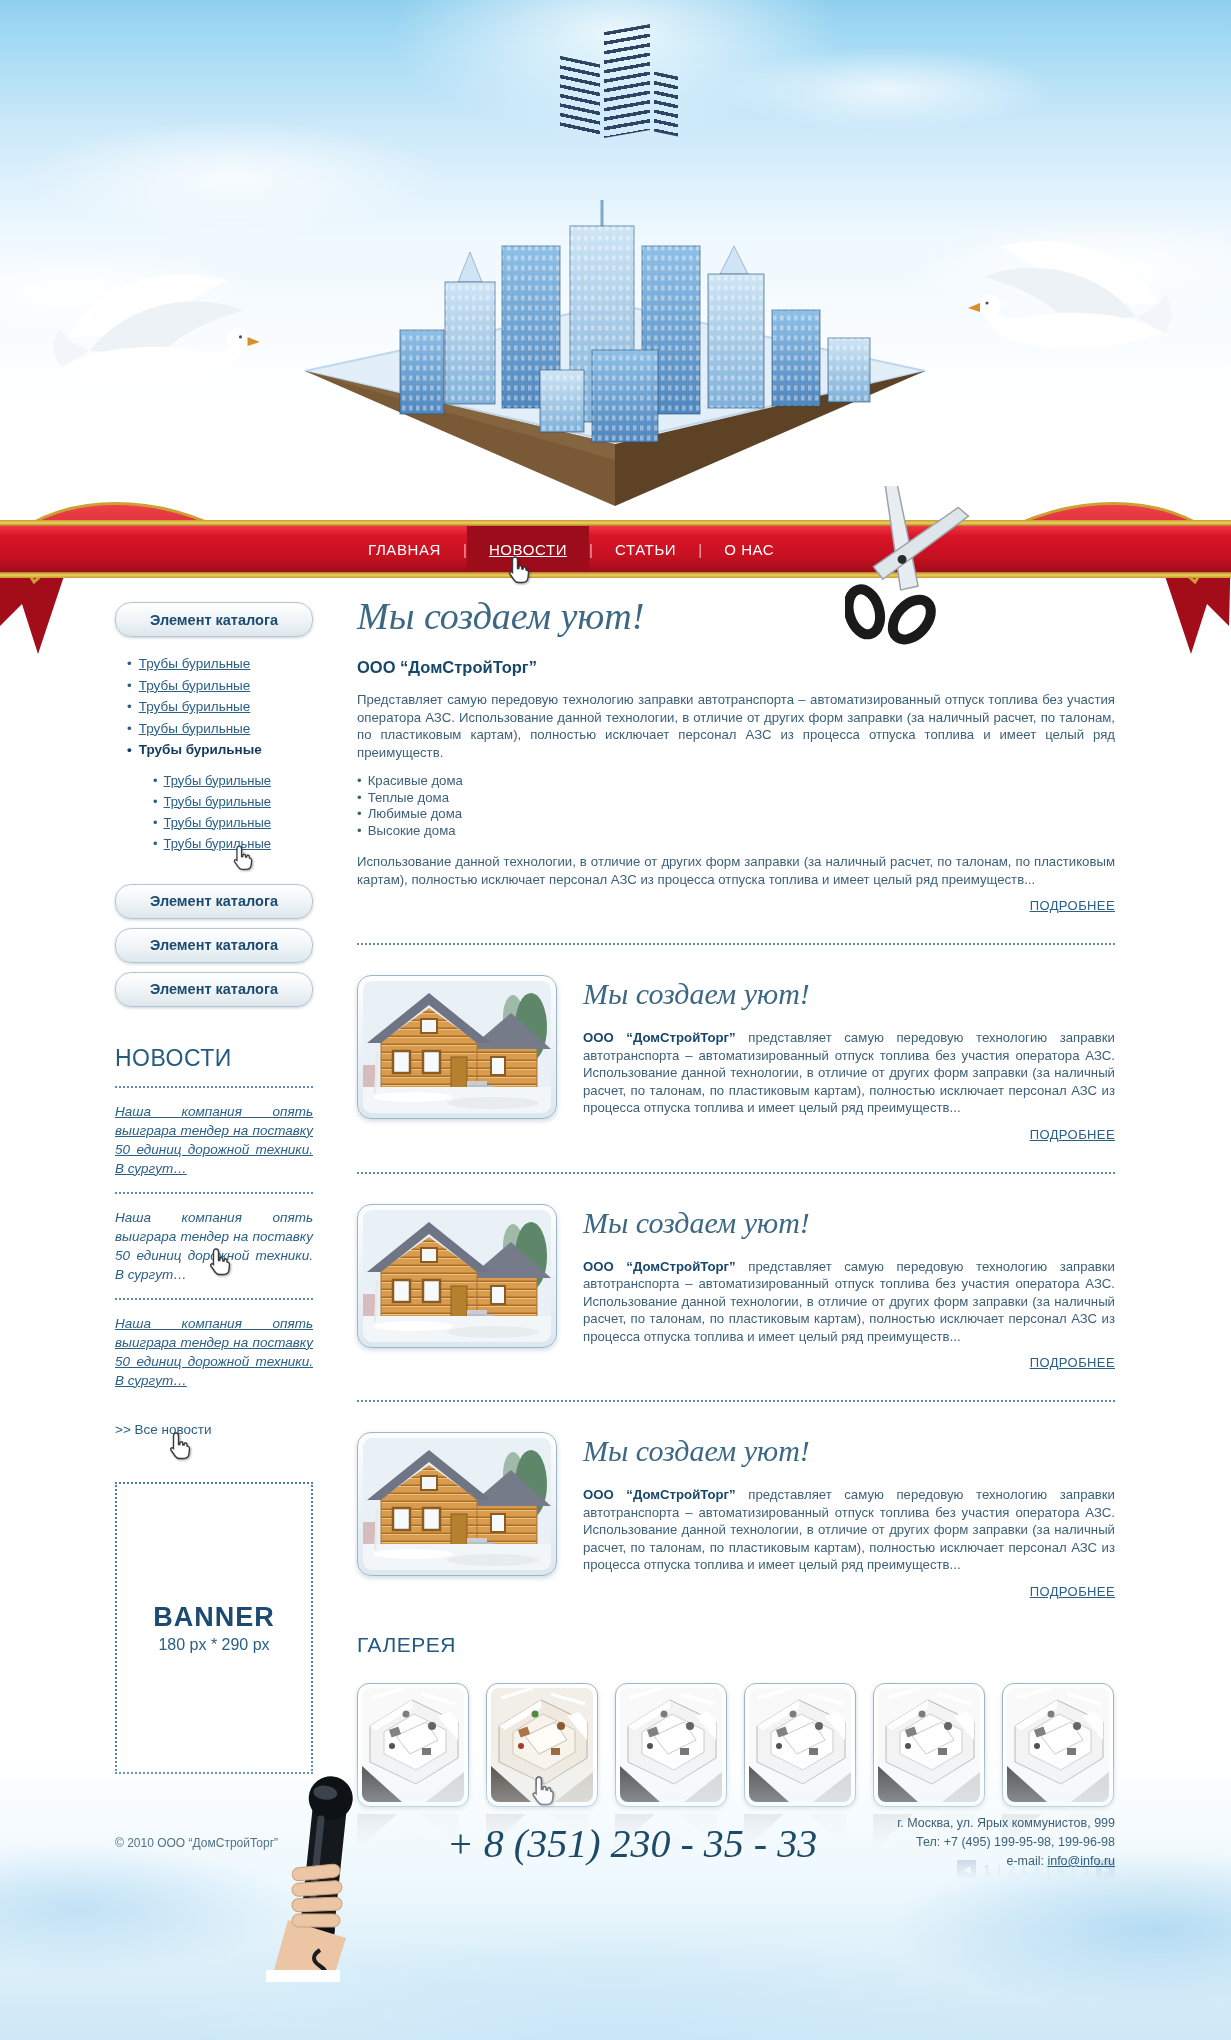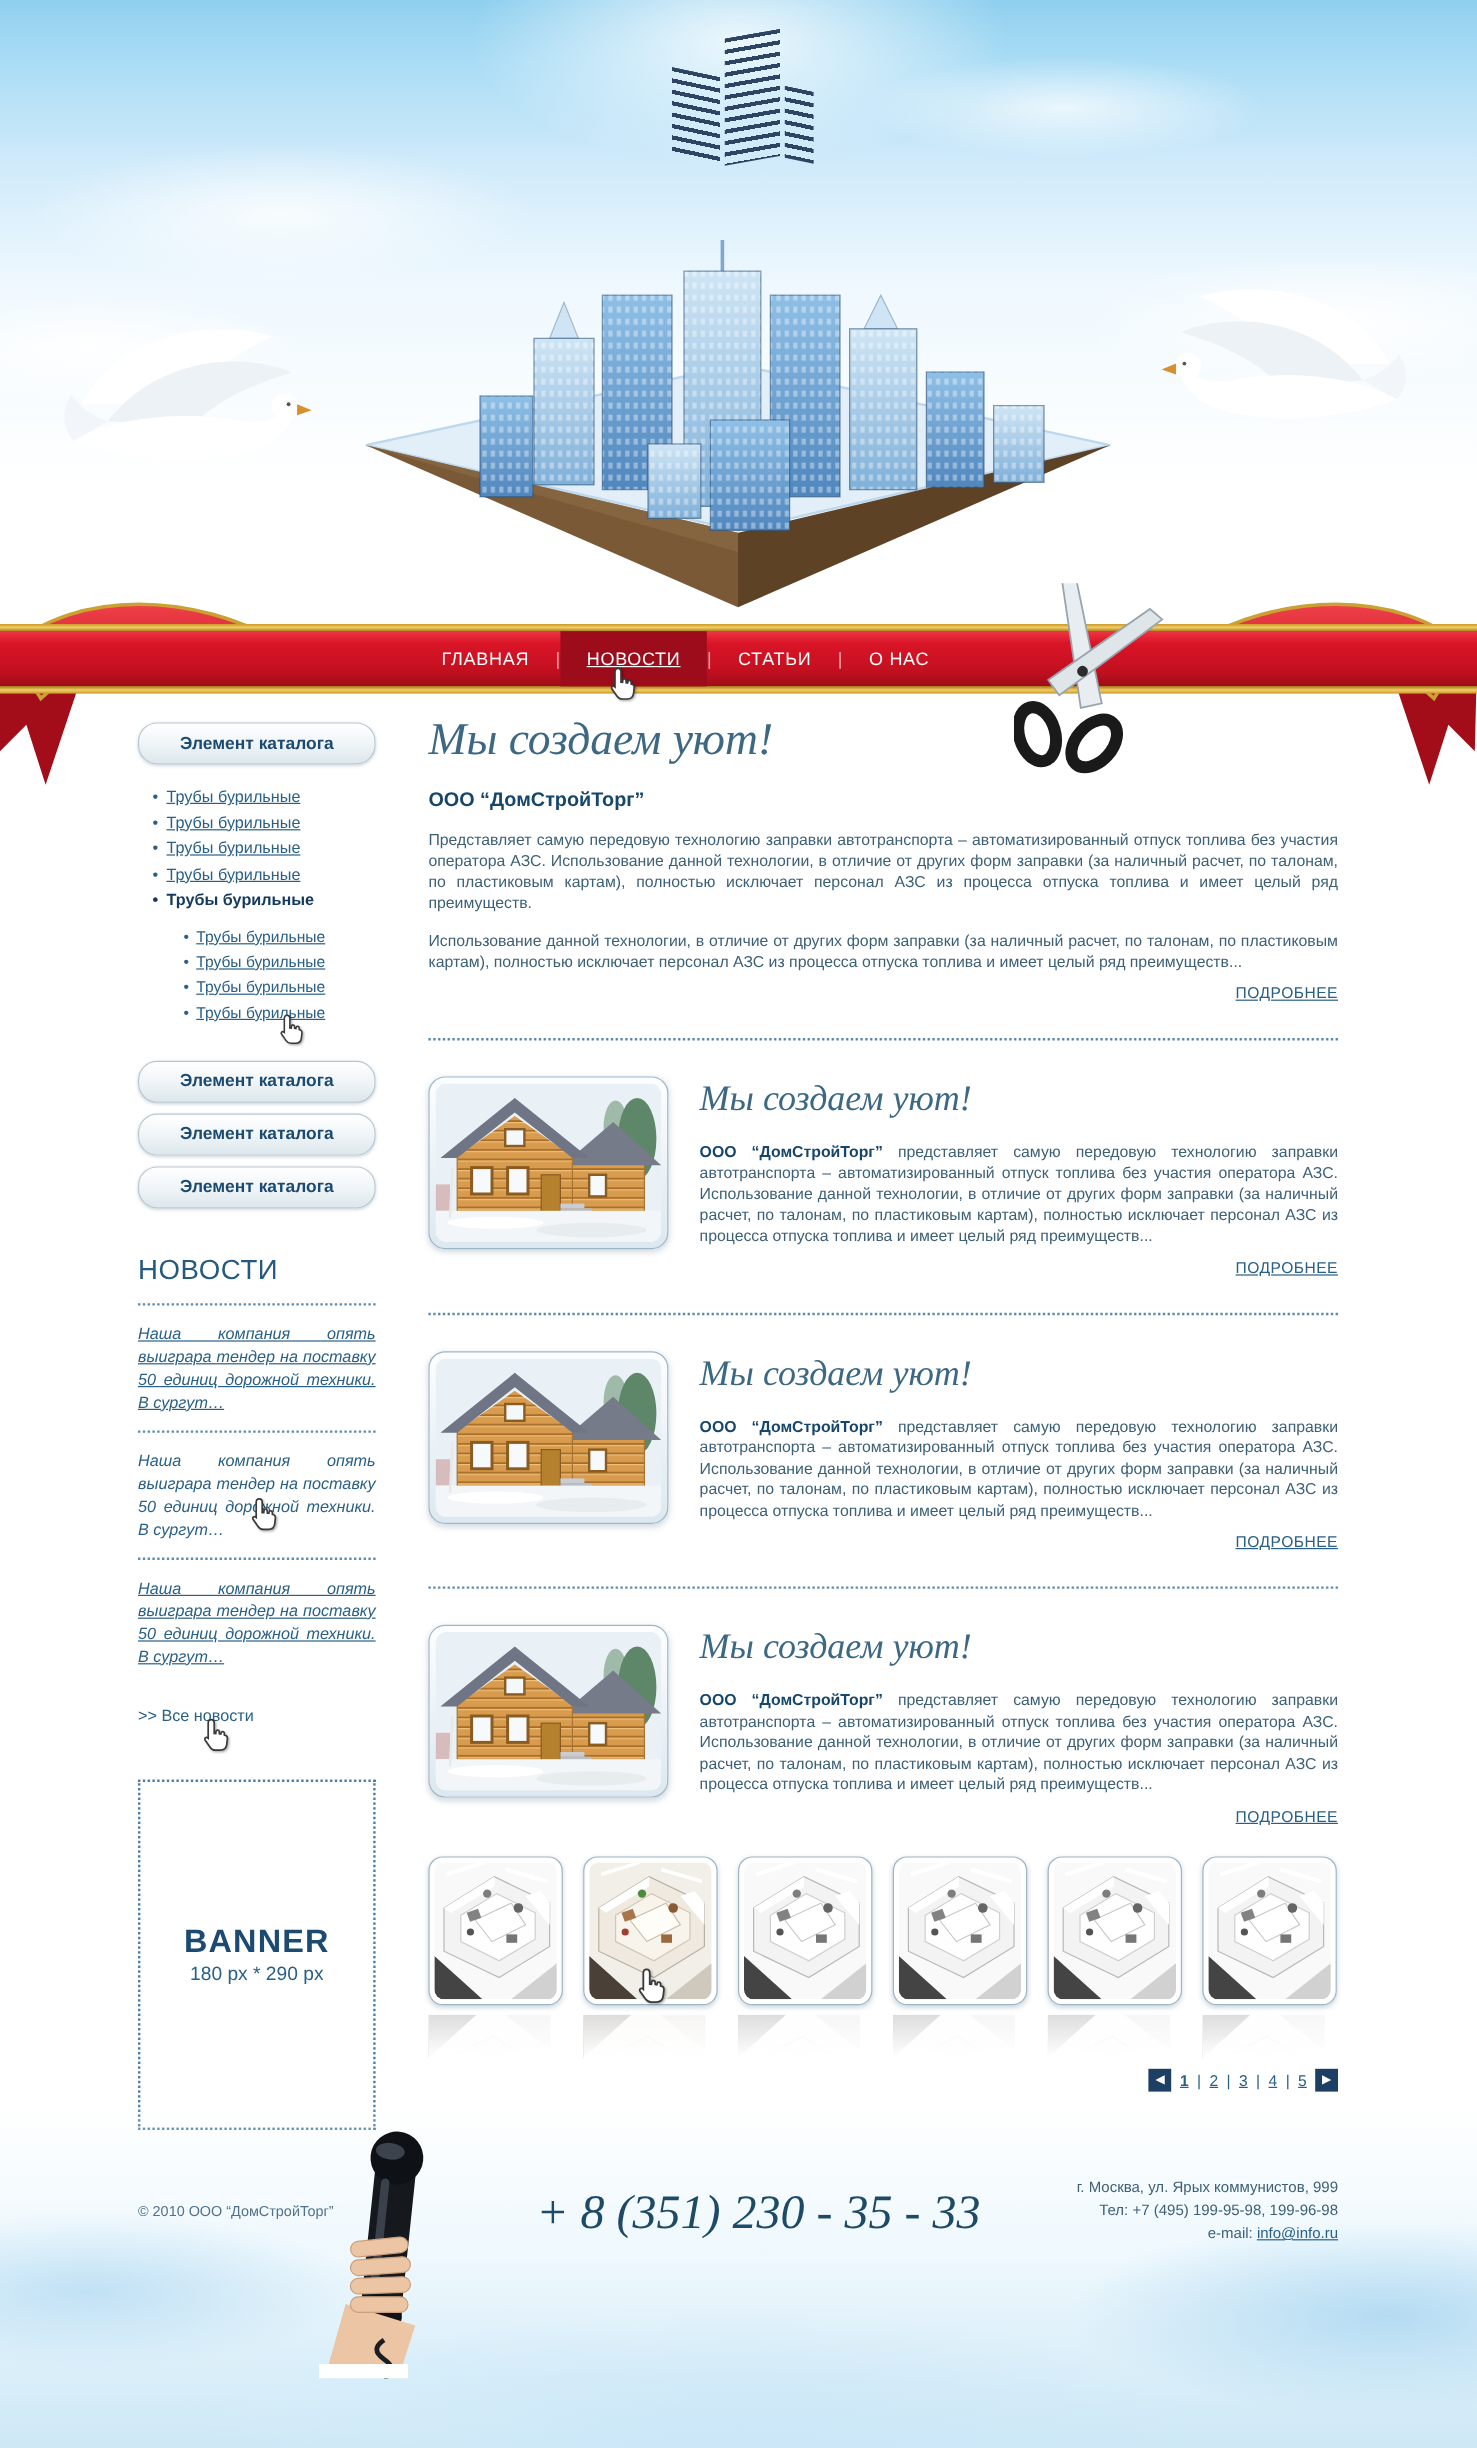--- a/index.html
+++ b/index.html
@@ -340,20 +340,26 @@
     <div class="banner">
       <div class="banner-label">BANNER</div>
       <div class="banner-size">180 px * 290 px</div>
     </div>
   </aside>
 
   <main class="main">
     <h1 class="intro-title">Мы создаем уют!</h1>
     <h3 class="subtitle">ООО “ДомСтройТорг”</h3>
     <p class="body">Представляет самую передовую технологию заправки автотранспорта – автоматизированный отпуск топлива  без участия оператора АЗС.  Использование данной технологии, в отличие от других форм заправки (за наличный расчет, по талонам, по пластиковым картам), полностью исключает персонал АЗС из процесса отпуска топлива и  имеет целый ряд преимуществ.</p>
+    <ul class="bullets">
+      <li>Красивые дома</li>
+      <li>Теплые дома</li>
+      <li>Любимые дома</li>
+      <li>Высокие дома</li>
+    </ul>
     <p class="body">Использование данной технологии, в отличие от других форм заправки (за наличный расчет, по талонам, по пластиковым картам), полностью исключает персонал АЗС из процесса отпуска топлива и  имеет целый ряд преимуществ...</p>
     <a href="#" class="more">ПОДРОБНЕЕ</a>
 
     <hr class="dotted-wide">
 
     <div class="article">
       <div class="photo-frame">
         <svg width="188" height="132" viewBox="0 0 188 132">
             <use href="#house"></use>
           </svg>
@@ -388,20 +394,21 @@
             <use href="#house"></use>
           </svg>
       </div>
       <div class="article-body">
         <h2 class="article-title">Мы создаем уют!</h2>
         <p class="body"><b>ООО “ДомСтройТорг”</b><span> представляет самую передовую технологию заправки автотранспорта – автоматизированный отпуск топлива  без участия оператора АЗС.  Использование данной технологии, в отличие от других форм заправки (за наличный расчет, по талонам, по пластиковым картам), полностью исключает персонал АЗС из процесса отпуска топлива и  имеет целый ряд преимуществ...</span></p>
         <a href="#" class="more">ПОДРОБНЕЕ</a>
       </div>
     </div>
 
+    <h2 class="gal-title">ГАЛЕРЕЯ</h2>
 
     <div class="thumbs">
       <div class="thumb gray">
         <div class="thumb-frame">
             <svg width="102" height="114" viewBox="0 0 102 114">
               <use href="#room"></use>
             </svg>
           </div>
         <div class="refl">
             <div class="flip"><svg width="102" height="114" viewBox="0 0 102 114">

